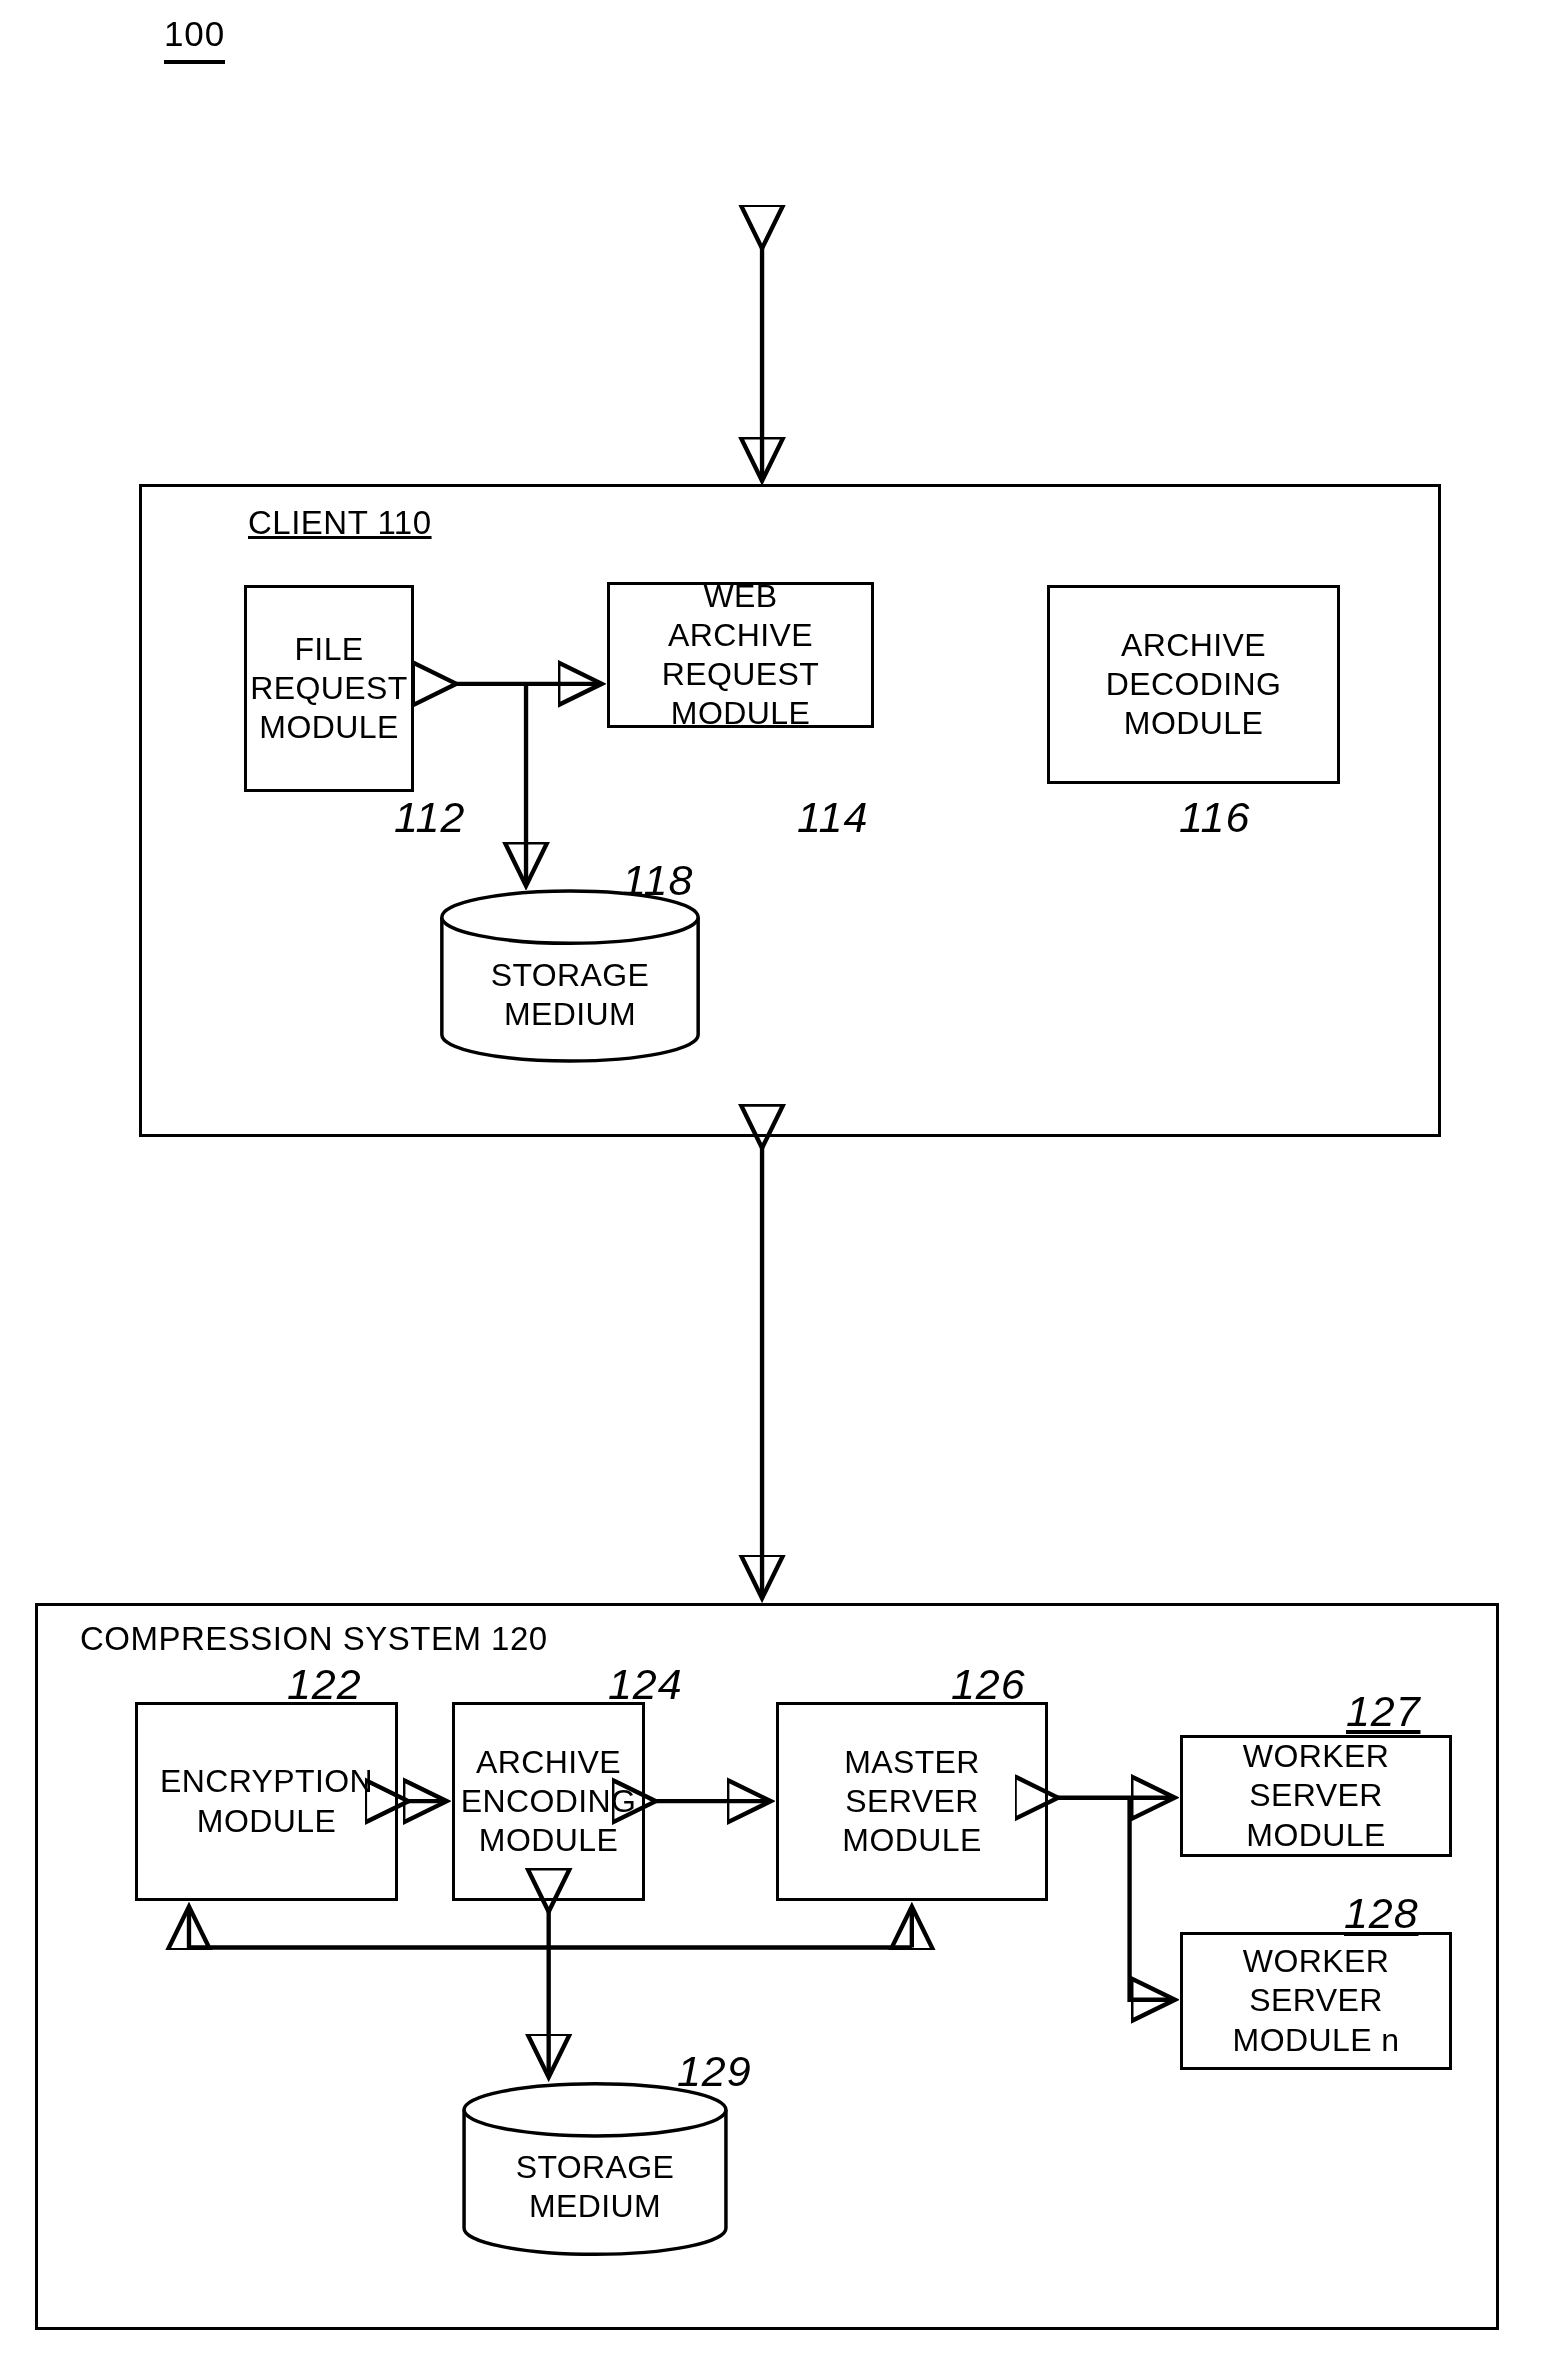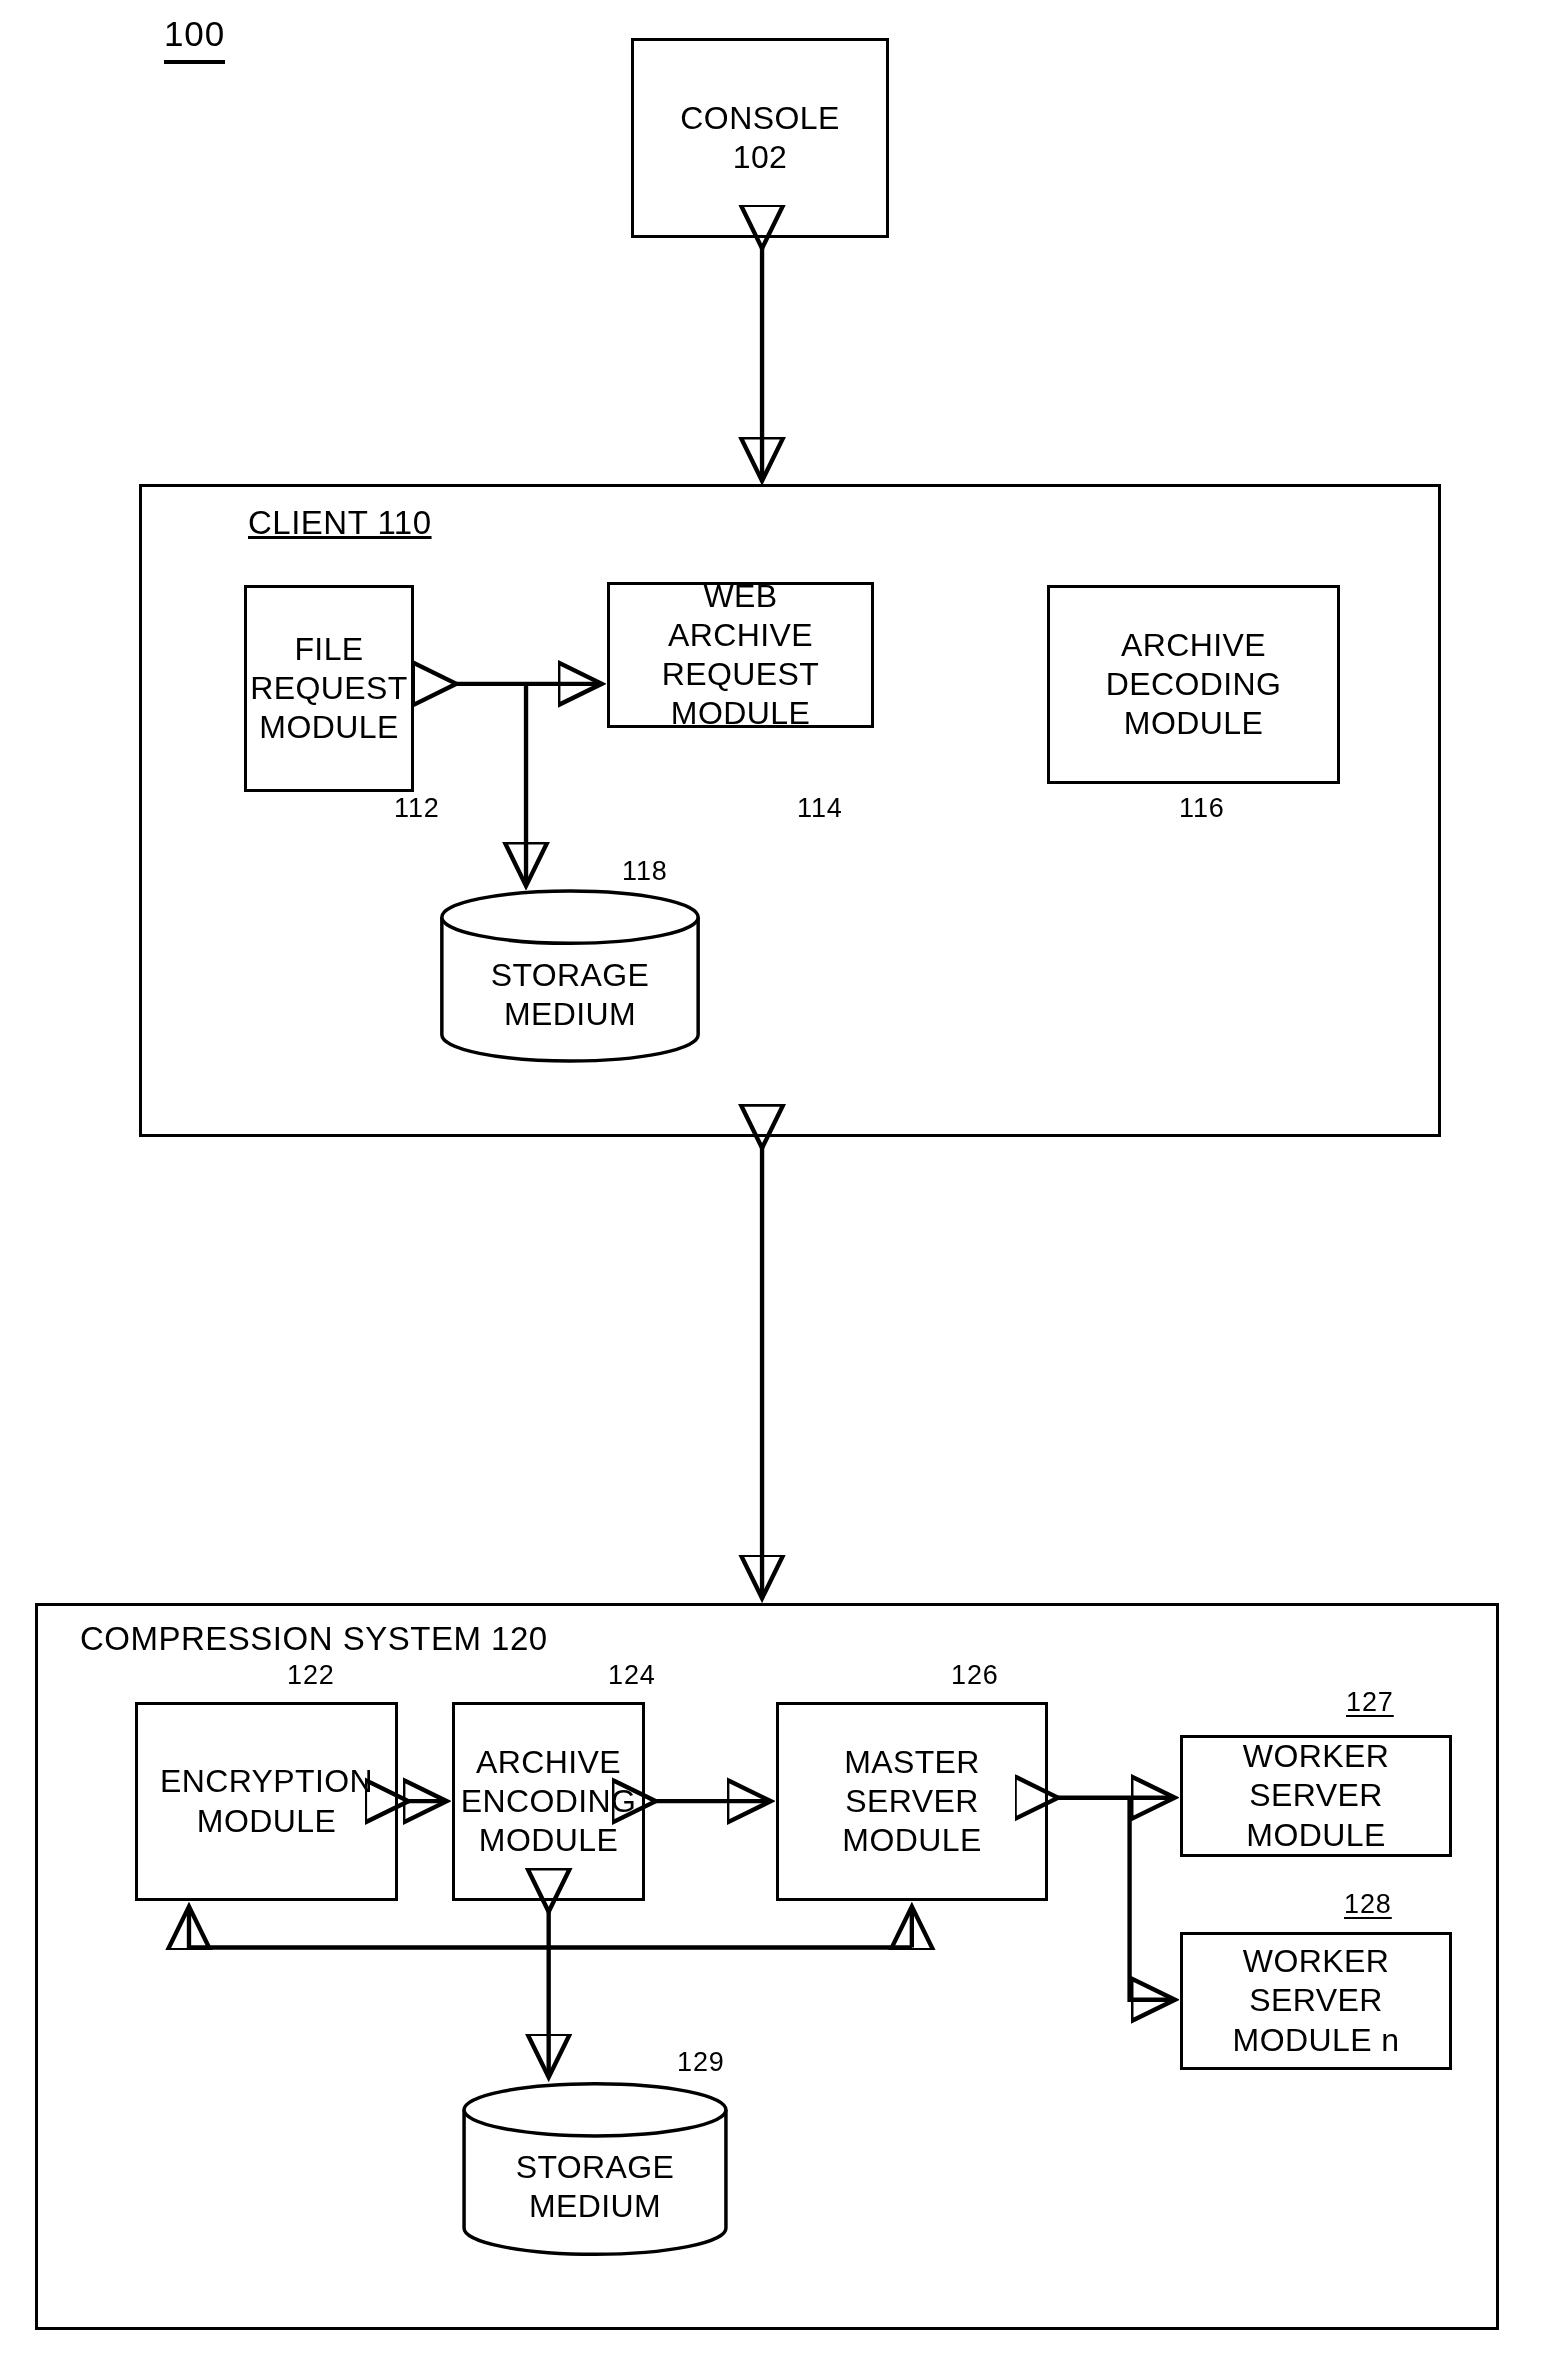--- a/index.html
+++ b/index.html
@@ -15,21 +15,21 @@
            border-bottom:4.4px solid #000;padding-bottom:8px;line-height:1.05;}
 
   
   .box{border:3.5px solid #000;background:#fff;box-sizing:border-box;
        display:flex;align-items:center;justify-content:center;text-align:center;}
   .box .txt{font-size:32px;line-height:1.22;letter-spacing:0.4px;padding:0 5.2px;}
 
   .container{border:3.5px solid #000;background:#fff;box-sizing:border-box;}
   .container-label{position:absolute;font-size:33px;letter-spacing:0.5px;white-space:nowrap;}
 
-  .refnum{font-size:27px;letter-spacing:0.9px;white-space:nowrap;}
+  .refnum{font-size:43px;letter-spacing:0.9px;white-space:nowrap;font-style:italic;}
 
   
   #console-box{left:631px;top:38px;width:258px;height:200px;}
   #client-box{left:139px;top:484px;width:1302px;height:653px;}
   #client-label{left:248px;top:504px;text-decoration:underline;}
   #file-req{left:244px;top:585px;width:170px;height:207px;}
   #web-arch{left:607px;top:582px;width:267px;height:146px;}
   #arch-dec{left:1047px;top:585px;width:293px;height:199px;}
   #ref112{left:394px;top:793px;}
   #ref114{left:797px;top:793px;}
@@ -62,26 +62,20 @@
   #wires{position:absolute;left:0;top:0;width:1545px;height:2377px;pointer-events:none;}
   #wires line,#wires path,#wires polyline{stroke:#000;fill:none;}
 </style>
 </head>
 <body>
 
 <div id="stage">
 
   <div class="abs fig-num">100</div>
 
-  <div class="abs box" id="console-box">
-    <div class="txt">
-      <div>CONSOLE</div>
-      <div>102</div>
-    </div>
-  </div>
 
   <div class="abs container" id="client-box"></div>
   <div class="container-label" id="client-label">CLIENT 110</div>
 
   <div class="abs box" id="file-req">
     <div class="txt">
       <div>FILE</div>
       <div>REQUEST</div>
       <div>MODULE</div>
     </div>

